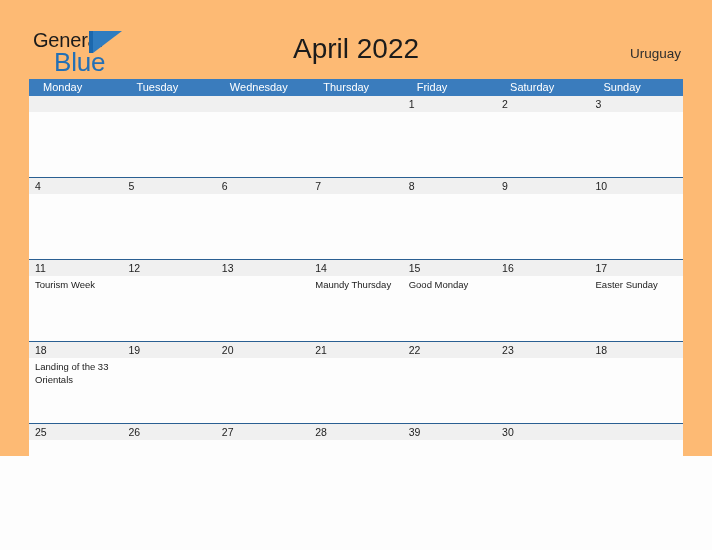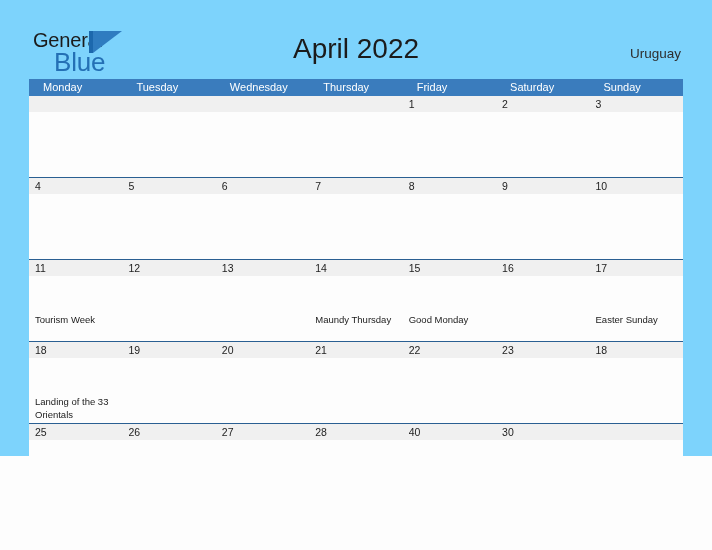--- a/index.html
+++ b/index.html
@@ -9,21 +9,21 @@
     height: 550px;
     background: #fdfdfd;
     font-family: "Liberation Sans", sans-serif;
     overflow: hidden;
   }
 
   .page {
     position: relative;
     width: 712px;
     height: 456px;
-    background: #7dd3fc;
+    background: #fdba74;
   }
 
   
   .topbar {
     position: absolute;
     left: 0; top: 0;
     width: 712px;
     height: 78px;
   }
 
@@ -140,21 +140,20 @@
     width: 654px;
     background: #fdfdfd;
   }
   .day-event-cell {
     width: 93.43px;
     padding: 3px 7px 0 6px;
     font-size: 9.5px;
     line-height: 12.5px;
     color: #1b1b1b;
     word-wrap: break-word;
-    margin-top: 35px;
   }
 
   .week-r1 .day-events { height: 65px; }
   .week-r2 .day-events { height: 65px; }
   .week-r3 .day-events { height: 65px; }
   .week-r4 .day-events { height: 65px; }
   .week-r5 .day-events { height: 65px; }
 </style>
 </head>
 <body>
@@ -267,21 +266,21 @@
             <div class="day-event-cell"></div>
             <div class="day-event-cell"></div>
           </div>
         </div>
         <div class="week week-r5">
           <div class="day-num-band">
             <div class="day-num">25</div>
             <div class="day-num">26</div>
             <div class="day-num">27</div>
             <div class="day-num">28</div>
-            <div class="day-num">40</div>
+            <div class="day-num">39</div>
             <div class="day-num">30</div>
             <div class="day-num"></div>
           </div>
           <div class="day-events">
             <div class="day-event-cell"></div>
             <div class="day-event-cell"></div>
             <div class="day-event-cell"></div>
             <div class="day-event-cell"></div>
             <div class="day-event-cell"></div>
             <div class="day-event-cell"></div>

